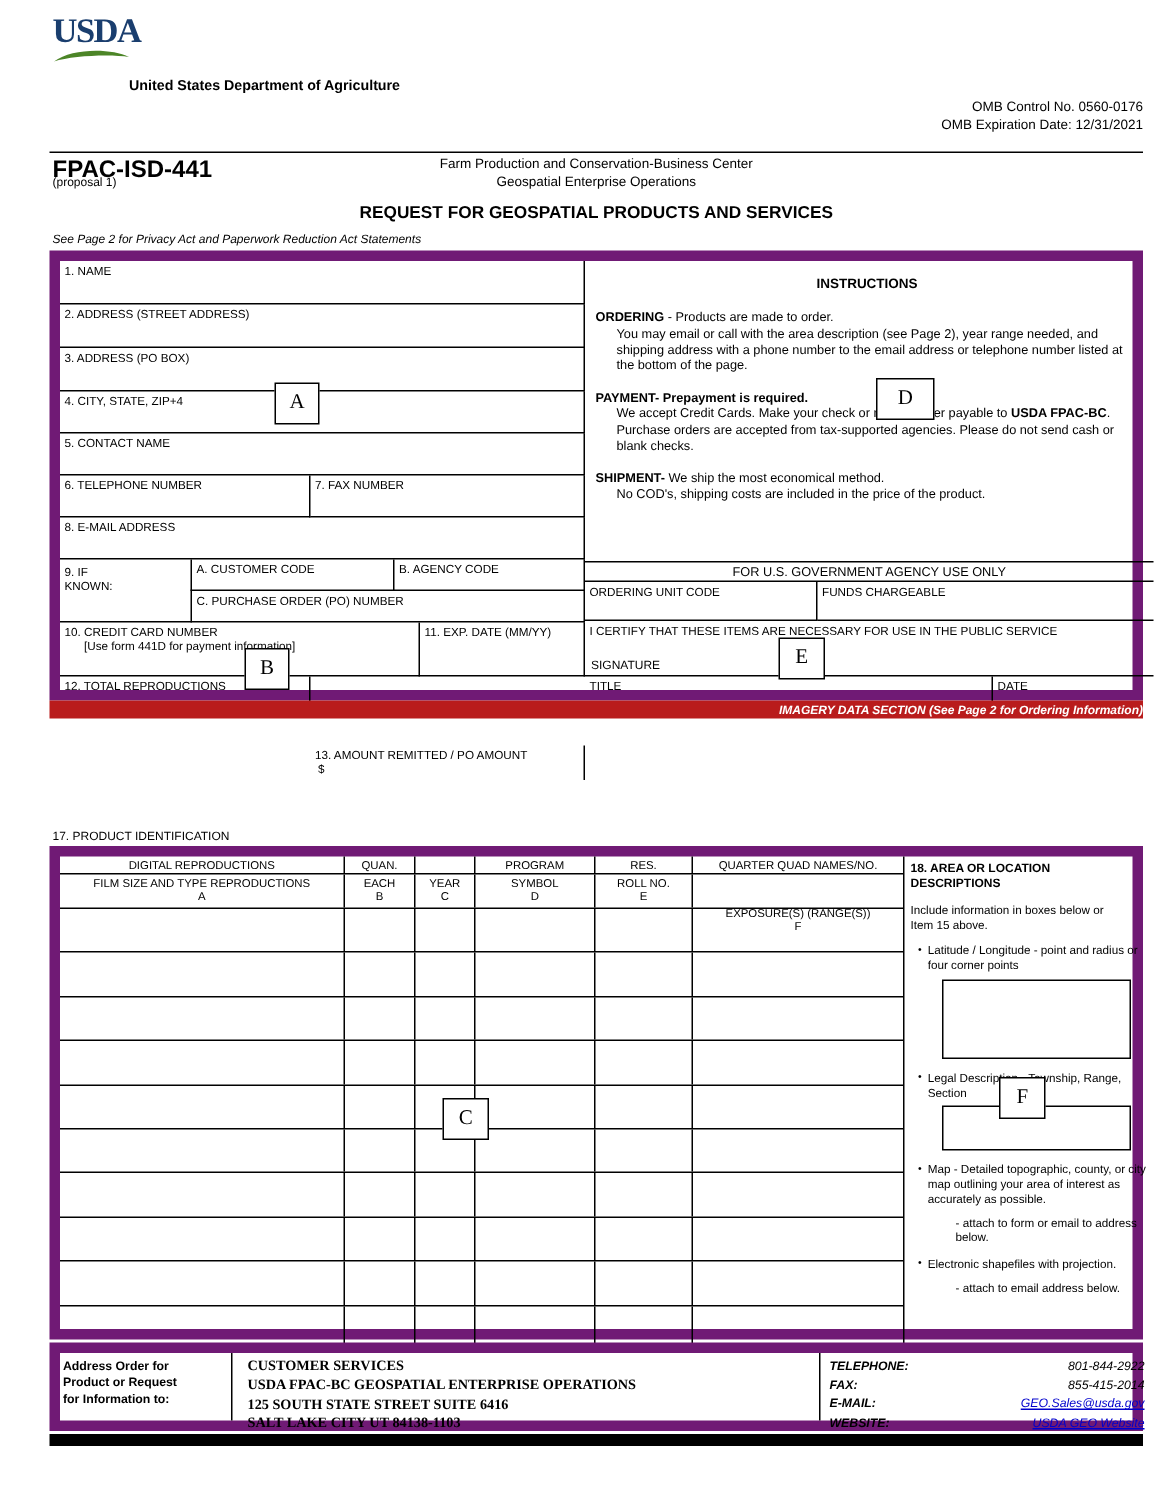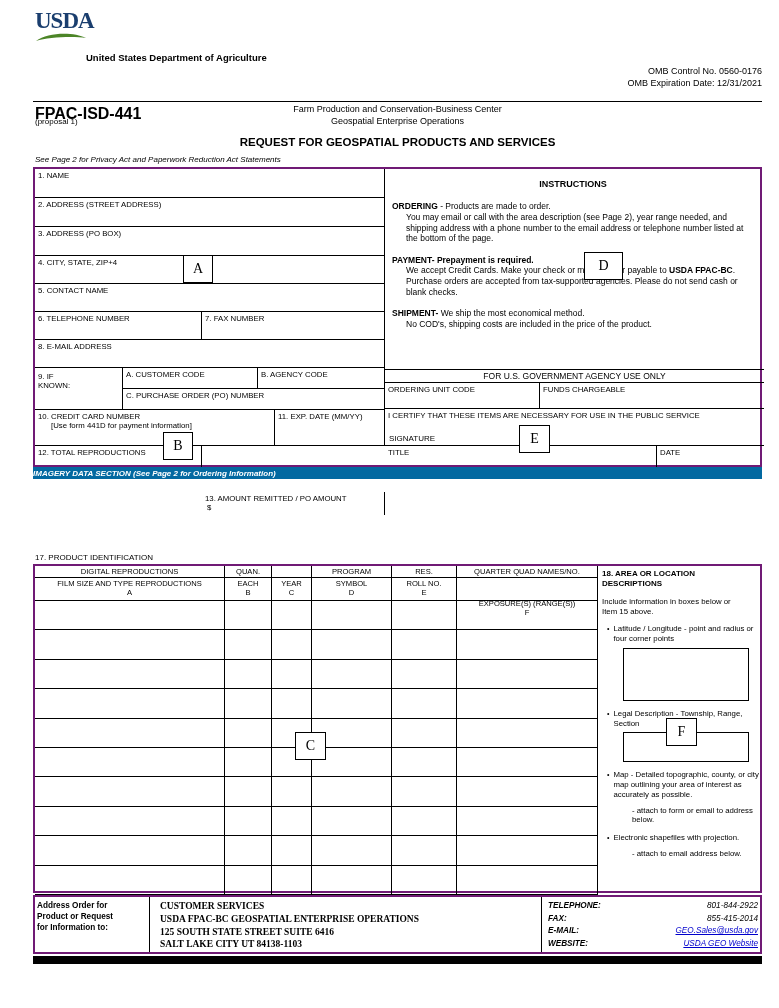--- a/index.html
+++ b/index.html
@@ -6,23 +6,23 @@
   html,body { background:#ffffff; }
   .page { position:relative; width:779px; height:1008px; background:#fff;
           font-family:"Liberation Sans", sans-serif; color:#000; overflow:hidden;padding-left:48px; }
   .abs { position:absolute; }
   .b { font-weight:bold; }
   .i { font-style:italic; }
   .pre { white-space:pre-line; }
   .bb { border-bottom:1px solid #000; }
   .br { border-right:1px solid #000; }
   .bl { border-left:1px solid #000; }
-  .frame { border:2px solid #701a75; }
+  .frame { border:7px solid #701a75; }
   .cellLbl { font-size:7.8px; padding:2px 0 0 3px; line-height:1.2; }
-  .bar { background:#0369a1; color:#fff; display:flex; align-items:center; justify-content:flex-start; }
+  .bar { background:#b91c1c; color:#fff; display:flex; align-items:center; justify-content:flex-end; }
   .instr { padding:10px 10px 0 7px; font-size:8.5px; line-height:1.25; }
   .ins-title { text-align:center; margin-bottom:11px; font-size:9px; }
   .ins-para { margin-bottom:11px; }
   .ins-body { padding-left:14px; }
   .hcell { display:flex; flex-direction:column; align-items:center; justify-content:flex-start;
            font-size:7.6px; text-align:center; line-height:1.2; padding-top:1px; }
   .prow { display:flex; flex:1; border-bottom:1px solid #000; }
   .pc { border-right:1px solid #000; height:100%; }
   .bullet { display:flex; gap:4px; font-size:7.8px; line-height:1.25; margin-top:8px; padding-left:5px; }
   .bullet .dot { font-size:7px; line-height:1.4; }

